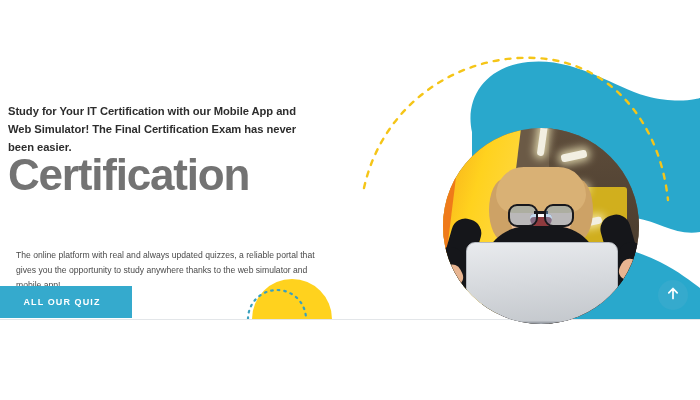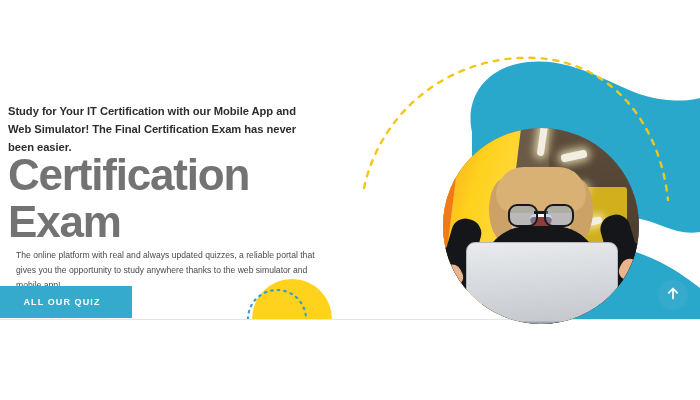--- a/index.html
+++ b/index.html
@@ -212,21 +212,20 @@
       <div class="laptop-base"></div>
       <div class="laptop-lid"></div>
     </div>
   </div>
 
   <div class="copy">
     <p class="eyebrow" style="position:absolute; top:102px; left:0; width:300px;">Study for Your IT Certification with our Mobile App and Web Simulator! The Final Certification Exam has never been easier.</p>
 
     <h1 class="headline" style="position:absolute; top:152px; left:0; width:320px;">
       <span>Certification</span><br>
-      <span>Exam</span>
     </h1>
 
     <p class="subcopy" style="position:absolute; top:240px; left:0; width:302px;">The online platform with real and always updated quizzes, a reliable portal that gives you the opportunity to study anywhere thanks to the web simulator and mobile app!</p>
   </div>
 
   <button class="cta" style="position:absolute; left:-8px; top:286px; width:140px; height:32px;">ALL OUR QUIZ</button>
 
   <div class="bottom-deco">
     <svg width="190" height="48" viewBox="0 0 190 48" xmlns="http://www.w3.org/2000/svg">
       <path d="M22,47 A40,40 0 0 1 102,47 Z" fill="#ffd21e"></path>

